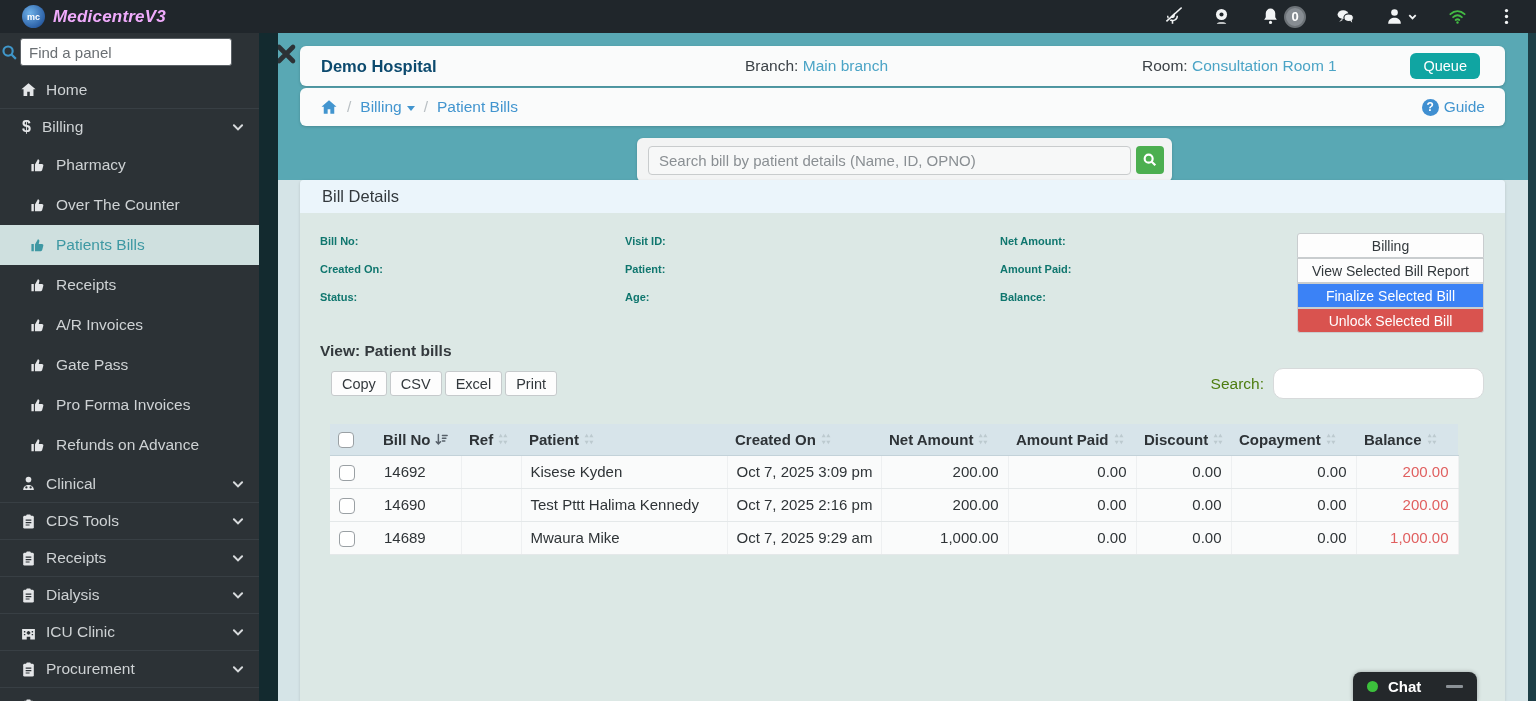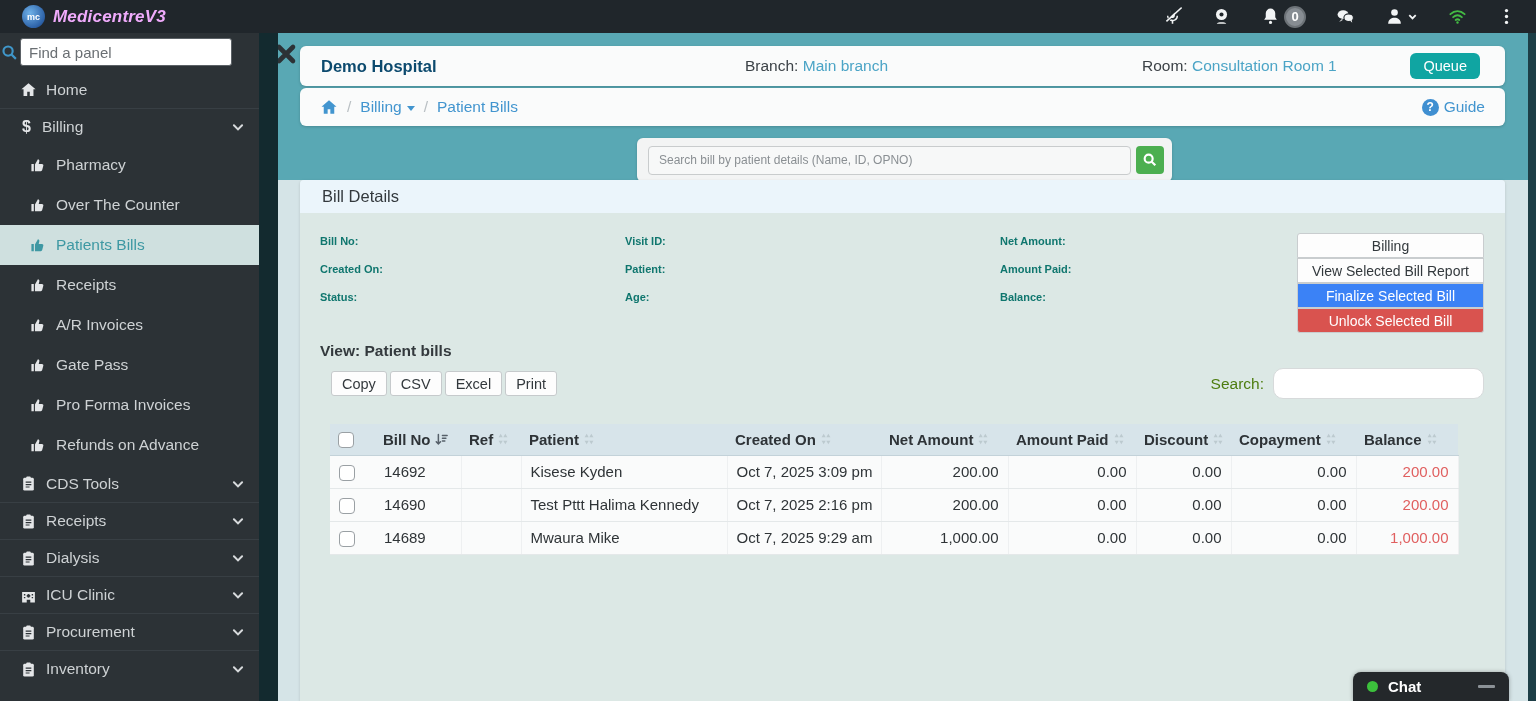--- a/index.html
+++ b/index.html
@@ -75,21 +75,21 @@
   .crumb-link{ color:#4295cf; cursor:pointer; display:flex; align-items:center; gap:5px; }
   .caret{ width:0; height:0; border-left:4.5px solid transparent; border-right:4.5px solid transparent;
     border-top:5px solid #4295cf; margin-top:2px; }
   .guide{ margin-left:auto; display:flex; align-items:center; gap:5px; color:#4295cf; cursor:pointer; }
   .qmark{ width:17px; height:17px; border-radius:50%; background:#3f8fd1; color:#fff; font-size:12px;
     font-weight:bold; display:flex; align-items:center; justify-content:center; }
 
   .bill-search-card{ left:359px; top:105px; width:535px; height:44px; background:#f3f4f4;
     display:flex; align-items:center; padding:0 8px 0 11px; gap:5px; border-radius:6px; }
   .bill-search-card input{ flex:1; height:29px; border:1px solid #c9cccd; border-radius:4px;
-    background:#f7f8f8; font-size:12px; padding:0 10px; color:#555; font-family:inherit; }
+    background:#f7f8f8; font-size:15px; padding:0 10px; color:#555; font-family:inherit; }
   .bill-search-card input::placeholder{ color:#8a8f93; }
   .bill-search-btn{ width:28px; height:28px; background:#4caf50; border:none; border-radius:4px;
     color:#fff; display:flex; align-items:center; justify-content:center; cursor:pointer; }
   .bill-search-btn svg{ width:16px; height:16px; }
 
   
   .bd-panel{ position:absolute; left:22px; top:147px; width:1205px; height:521px;
     background:#dce8e5; border-radius:4px 4px 0 0; box-shadow:0 1px 3px rgba(0,0,0,.15); }
   .bd-head{ height:33px; background:#ebf5fb; border-radius:4px 4px 0 0; display:flex; align-items:center;
     padding-left:22px; font-size:16.5px; color:#33393d; }
@@ -124,21 +124,21 @@
   .sort-desc{ width:15px; height:15px; color:#56606a; flex:none; }
   .bills-table td{ background:#fafbfb; padding:6px 9px; height:33px; color:#2f3437;
     border-bottom:1px solid #e4e8e9; border-right:1px solid #eef0f1; white-space:nowrap; overflow:hidden; }
   .bills-table td:first-child, .bills-table th:first-child{ border-right:none; }
   .bills-table td.num{ text-align:right; }
   .bills-table td.bal{ color:#e05f5f; }
   .cbx{ display:inline-block; width:16px; height:16px; border:1.5px solid #9aa0a4; border-radius:4px;
     background:#fff; vertical-align:middle; cursor:pointer; }
 
   
-  .chat{ position:absolute; left:1353px; top:672px; width:156px; height:29px; background:#24282b;
+  .chat{ position:absolute; left:1353px; top:672px; width:124px; height:29px; background:#24282b;
     border-radius:8px 8px 0 0; display:flex; align-items:center; padding:0 14px; gap:10px; z-index:40;
     box-shadow:0 0 4px rgba(0,0,0,.3); cursor:pointer; }
   .chat-dot{ width:11px; height:11px; border-radius:50%; background:#3cc13c; }
   .chat-label{ color:#fff; font-size:15px; font-weight:bold; }
   .chat-min{ margin-left:auto; width:17px; height:3px; background:#8b9196; border-radius:1px; cursor:pointer; }
 </style>
 </head>
 <body>
 
 <header class="navbar">
@@ -295,20 +295,36 @@
     <li class="ssub-item">
       <span class="ic">
           <svg viewBox="0 0 24 24" fill="currentColor">
             <path d="M2 10h3.4v10H2zM7 20h8.2c1 0 1.8-.7 2-1.6l1.6-6c.3-1.2-.6-2.4-1.9-2.4h-4.6l.9-4C13.5 4.6 12.5 3 11.2 3L7 10.5z"></path>
           </svg>
         </span>
       <span>Refunds on Advance</span>
     </li>
   </ul>
   <ul class="snav">
+    <li class="snav-item">
+      <span class="ic">
+          <svg viewBox="0 0 24 24" fill="currentColor">
+            <circle cx="12" cy="6.5" r="4"></circle>
+            <path d="M4.5 21c0-4.5 3.5-7 7.5-7s7.5 2.5 7.5 7z"></path>
+            <circle cx="9" cy="17.5" r="1.6" fill="#2c3236"></circle>
+            <circle cx="15" cy="17.5" r="1.6" fill="#2c3236"></circle>
+          </svg>
+        </span>
+      <span>Clinical</span>
+      <span class="chev">
+          <svg viewBox="0 0 24 24" fill="none" stroke="currentColor" stroke-width="3.4" stroke-linecap="round">
+            <path d="M5 9l7 7 7-7"></path>
+          </svg>
+        </span>
+    </li>
     <li class="snav-item">
       <span class="ic">
           <svg viewBox="0 0 24 24" fill="currentColor">
             <rect x="4.5" y="4" width="15" height="18" rx="2"></rect>
             <rect x="9" y="2" width="6" height="4" rx="1"></rect>
             <path d="M8 10h8M8 13.5h8M8 17h5.5" stroke="#2c3236" stroke-width="1.6"></path>
           </svg>
         </span>
       <span>CDS Tools</span>
       <span class="chev">

